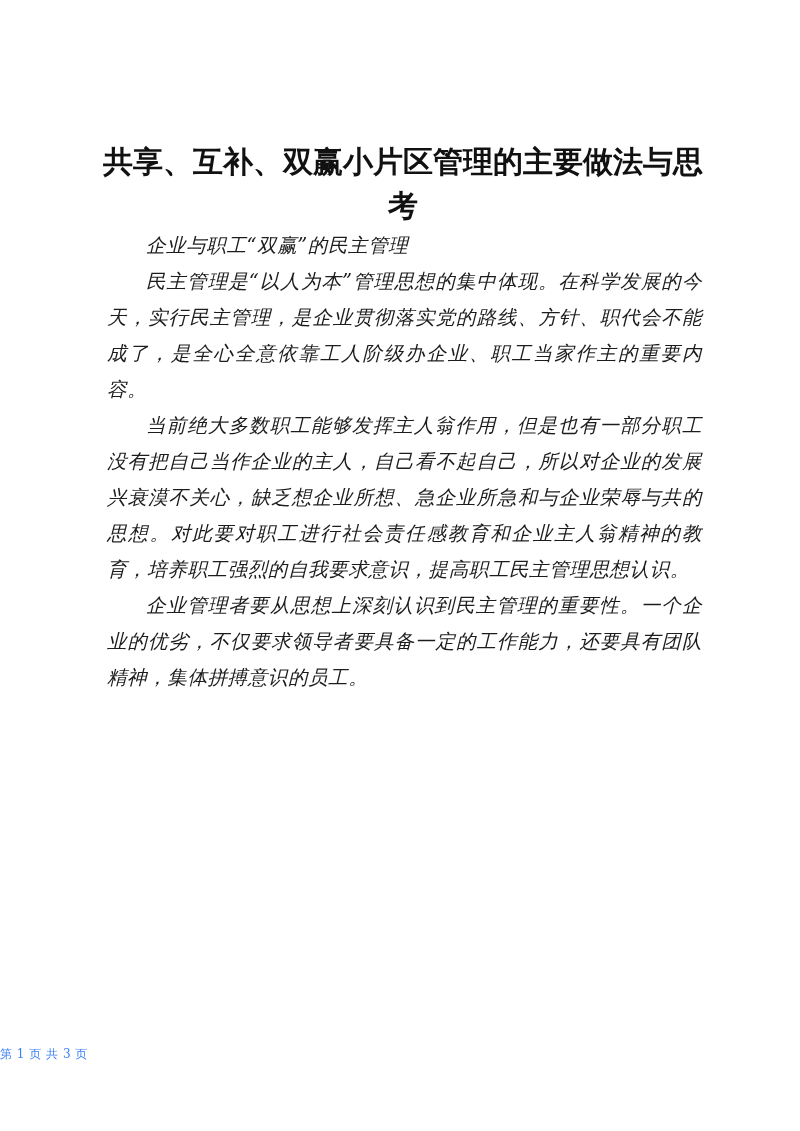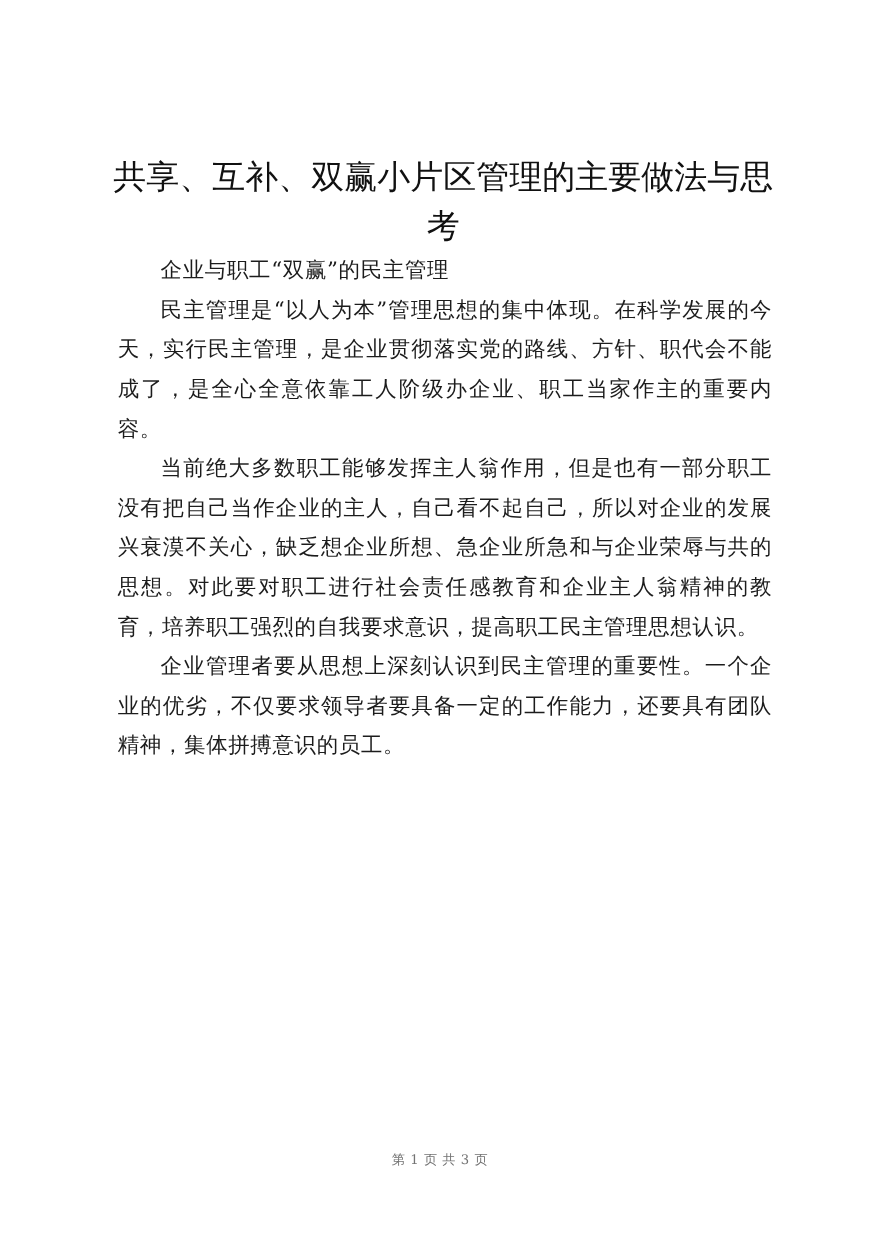--- a/index.html
+++ b/index.html
@@ -27,48 +27,49 @@
       left: 100px;
       top: 140px;
       width: 606px;
       text-align: center;
       font-family: "DejaVu Sans", "Liberation Sans", sans-serif;
       font-size: 30px;
       line-height: 44px;
       letter-spacing: 0px;
       color: #111111;
       margin: 0;
-      font-weight: normal;
+      font-weight: bold;
     }
     .body-text {
       position: absolute;
       left: 107px;
       top: 228px;
       width: 595px;
     }
     .para {
       margin: 0;
       font-size: 19.5px;
       line-height: 36px;
       text-indent: 39px;
       text-align: justify;
       letter-spacing: 0.6px;
       color: #1c1c1c;
+      font-style: italic;
     }
     .para.heading {
       margin-bottom: 0;
     }
     .footer {
       position: absolute;
       left: 0;
       top: 1046px;
       width: 800px;
-      text-align: center;
+      text-align: left;
       font-size: 12px;
-      color: #737373;
+      color: #3b82f6;
       letter-spacing: 0.5px;
     }
   </style>
 </head>
 <body>
 
 <div class="page">
   <h1 class="title">共享、互补、双赢小片区管理的主要做法与思考</h1>
 
   <div class="body-text">

